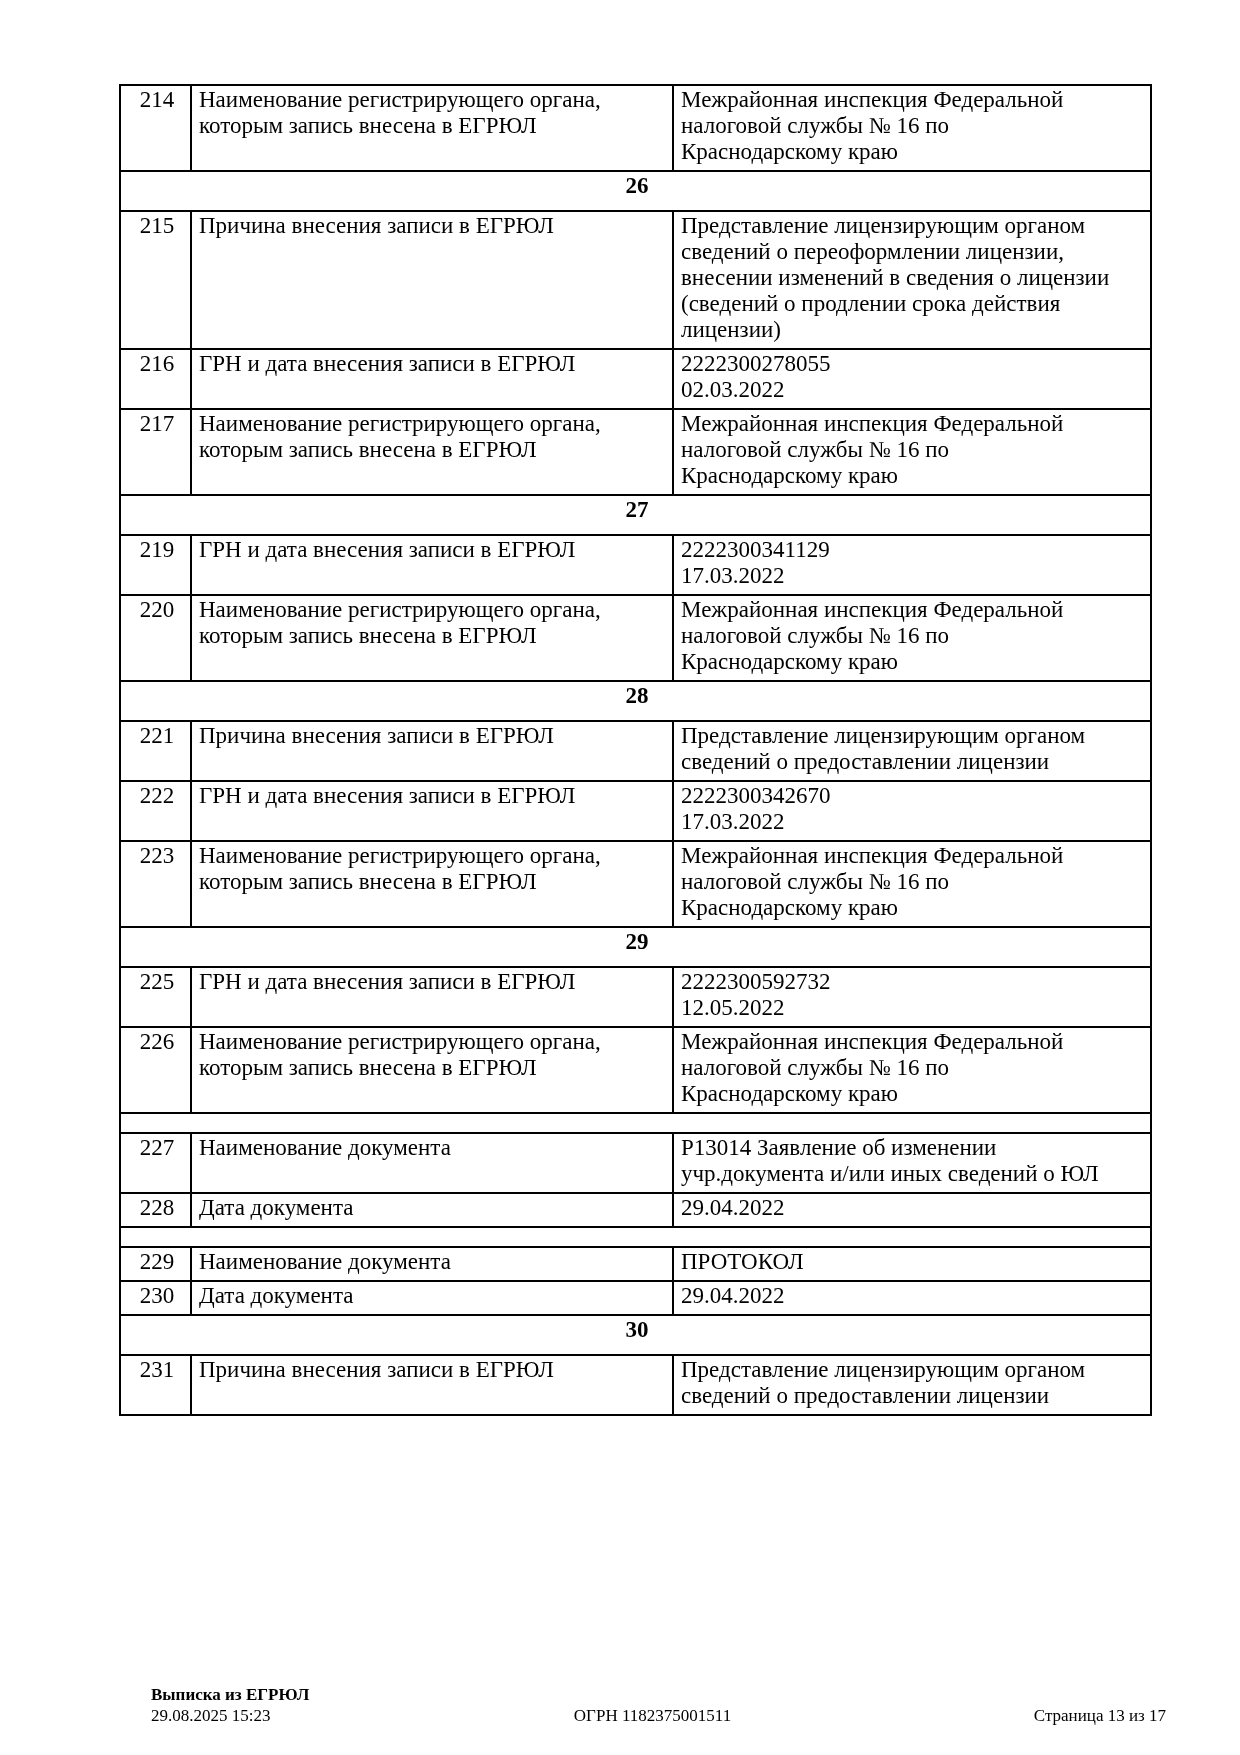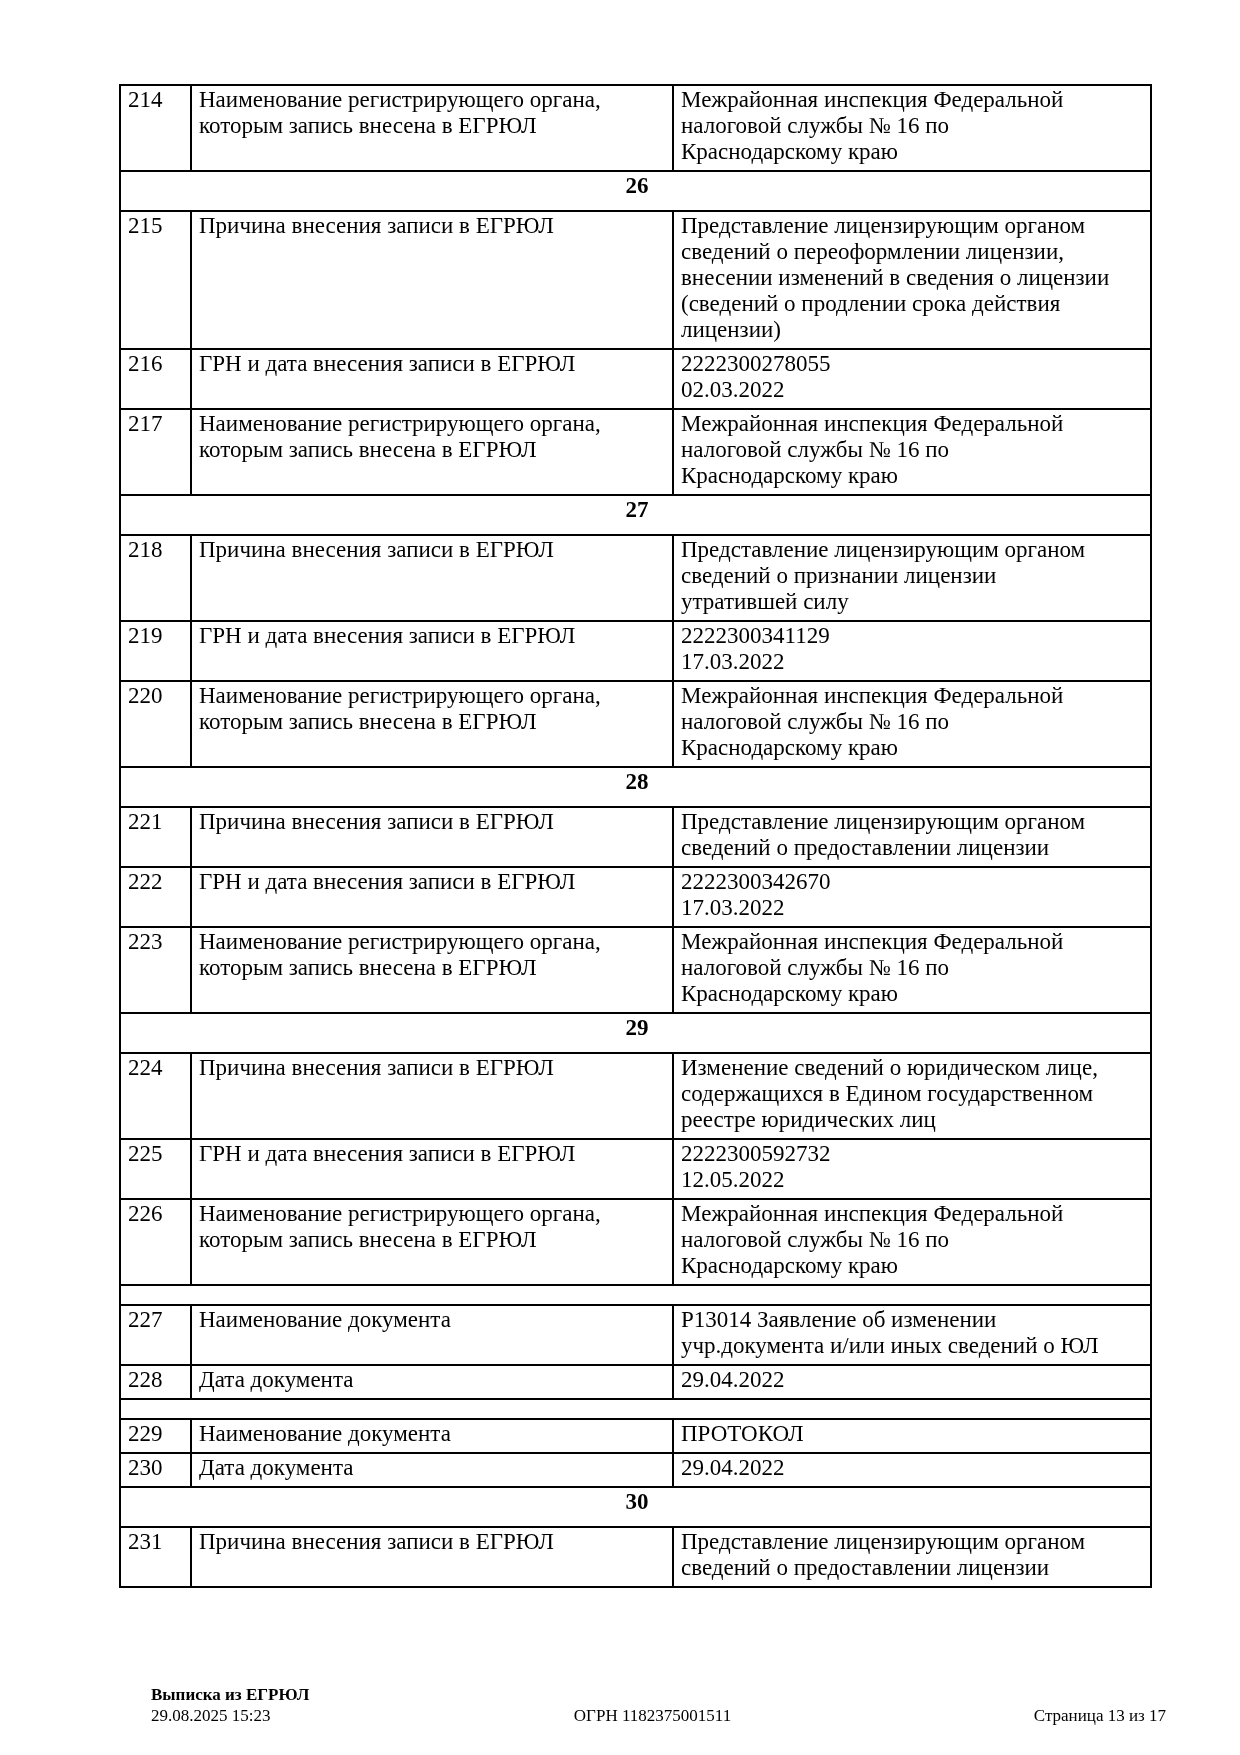--- a/index.html
+++ b/index.html
@@ -27,20 +27,21 @@
     table-layout: fixed;
   }
   table.egrul td {
     border: 2px solid #000000;
     vertical-align: top;
     font-size: 23px;
     line-height: 26px;
     padding: 1px 4px 5px 7px;
   }
   td.num {
+    text-align: center;
     padding-left: 2px;
     padding-right: 2px;
   }
   td.label .cell-text,
   td.value .cell-text {
     white-space: pre-line;
     text-align: center;
   }
   tr.section-row td {
     text-align: center;
@@ -126,27 +127,20 @@
           <td class="label"><span class="cell-text">Наименование регистрирующего органа,
 которым запись внесена в ЕГРЮЛ</span></td>
           <td class="value"><span class="cell-text">Межрайонная инспекция Федеральной
 налоговой службы № 16 по
 Краснодарскому краю</span></td>
         </tr>
         <tr class="section-row">
           <td colspan="3">27</td>
         </tr>
         <tr class="data-row">
-          <td class="num">218</td>
-          <td class="label"><span class="cell-text">Причина внесения записи в ЕГРЮЛ</span></td>
-          <td class="value"><span class="cell-text">Представление лицензирующим органом
-сведений о признании лицензии
-утратившей силу</span></td>
-        </tr>
-        <tr class="data-row">
           <td class="num">219</td>
           <td class="label"><span class="cell-text">ГРН и дата внесения записи в ЕГРЮЛ</span></td>
           <td class="value"><span class="cell-text">2222300341129
 17.03.2022</span></td>
         </tr>
         <tr class="data-row">
           <td class="num">220</td>
           <td class="label"><span class="cell-text">Наименование регистрирующего органа,
 которым запись внесена в ЕГРЮЛ</span></td>
           <td class="value"><span class="cell-text">Межрайонная инспекция Федеральной
@@ -171,27 +165,20 @@
         <tr class="data-row">
           <td class="num">223</td>
           <td class="label"><span class="cell-text">Наименование регистрирующего органа,
 которым запись внесена в ЕГРЮЛ</span></td>
           <td class="value"><span class="cell-text">Межрайонная инспекция Федеральной
 налоговой службы № 16 по
 Краснодарскому краю</span></td>
         </tr>
         <tr class="section-row">
           <td colspan="3">29</td>
-        </tr>
-        <tr class="data-row">
-          <td class="num">224</td>
-          <td class="label"><span class="cell-text">Причина внесения записи в ЕГРЮЛ</span></td>
-          <td class="value"><span class="cell-text">Изменение сведений о юридическом лице,
-содержащихся в Едином государственном
-реестре юридических лиц</span></td>
         </tr>
         <tr class="data-row">
           <td class="num">225</td>
           <td class="label"><span class="cell-text">ГРН и дата внесения записи в ЕГРЮЛ</span></td>
           <td class="value"><span class="cell-text">2222300592732
 12.05.2022</span></td>
         </tr>
         <tr class="data-row">
           <td class="num">226</td>
           <td class="label"><span class="cell-text">Наименование регистрирующего органа,

